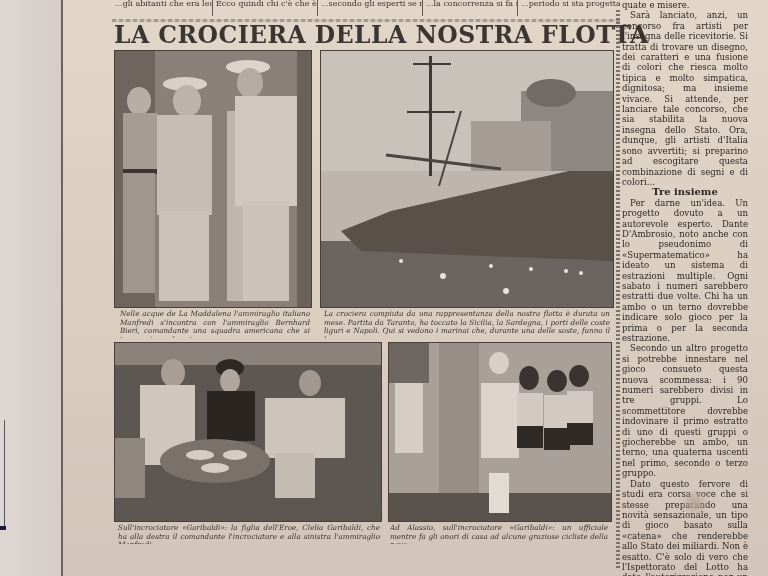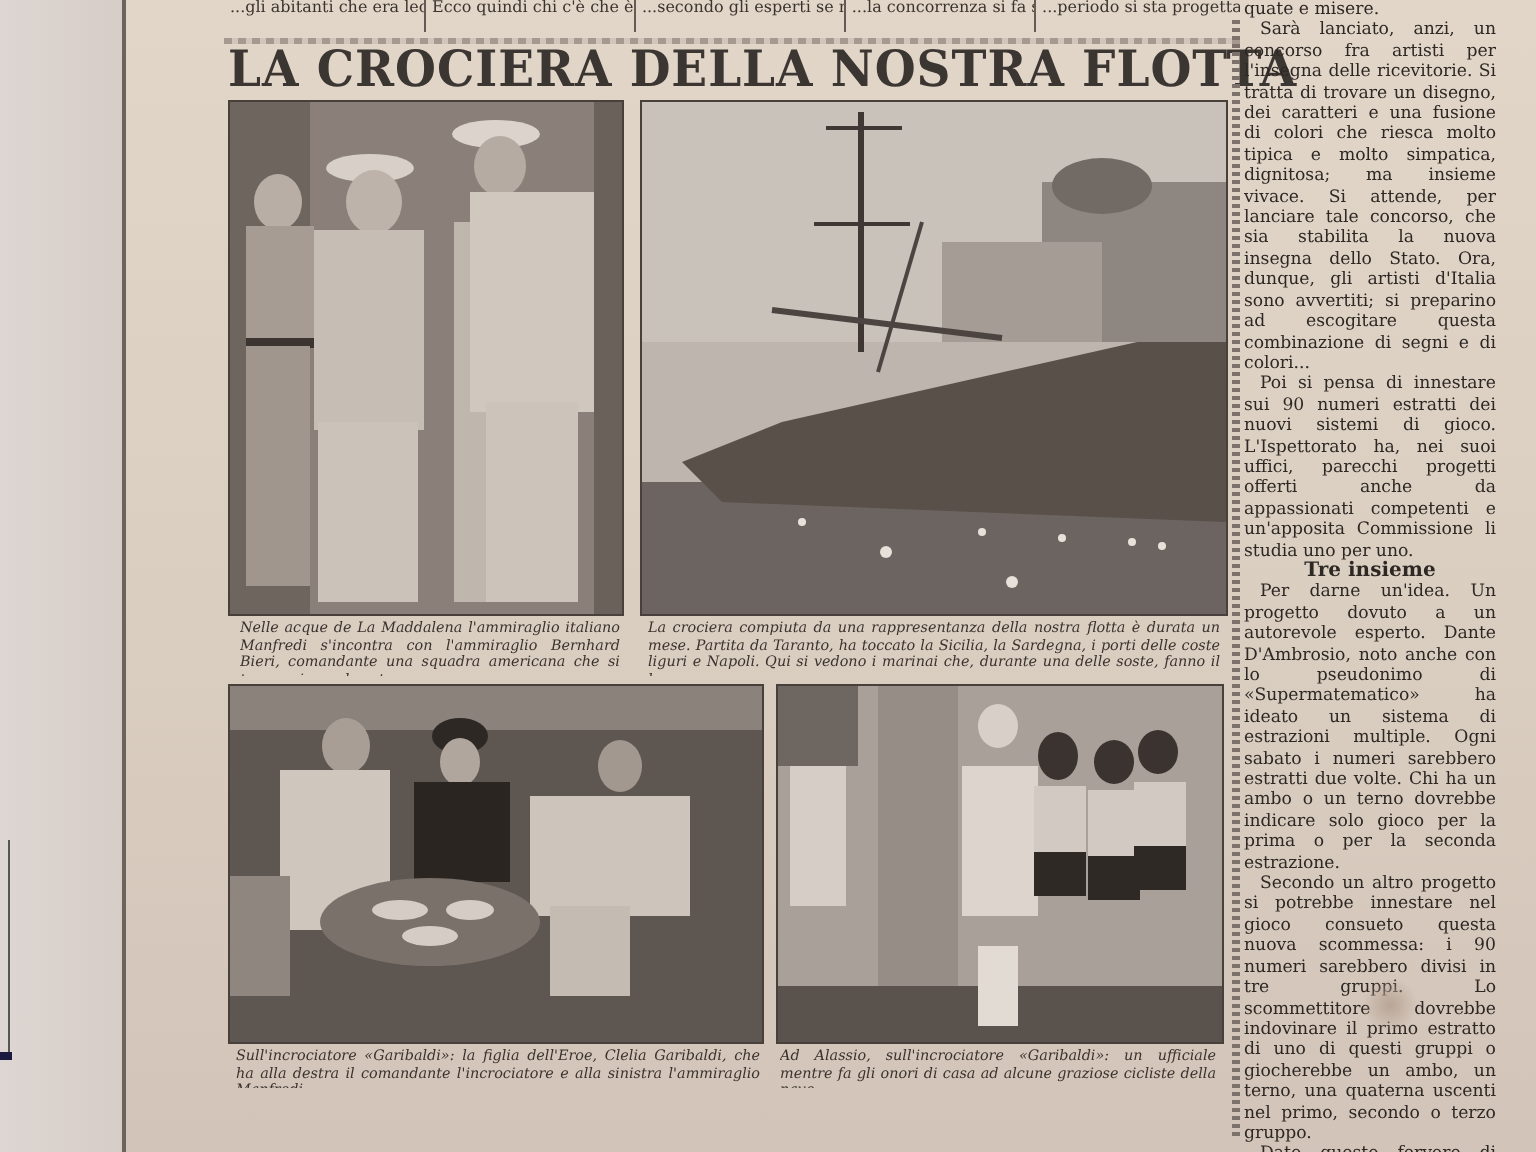--- a/index.html
+++ b/index.html
@@ -191,21 +191,20 @@
     <rect x="178" y="80" width="26" height="22" fill="#2f2925"></rect>
   </svg>
 </div>
 <div class="caption" style="left:390px; top:524px; width:218px; height:20px;">Ad Alassio, sull'incrociatore «Garibaldi»: un ufficiale mentre fa gli onori di casa ad alcune graziose cicliste della nave.</div>
 
 <div class="col-border"></div>
 
 <div class="right-col">
   <p class="first">quate e misere.</p>
   <p>Sarà lanciato, anzi, un concorso fra artisti per l'insegna delle ricevitorie. Si tratta di trovare un disegno, dei caratteri e una fusione di colori che riesca molto tipica e molto simpatica, dignitosa; ma insieme vivace. Si attende, per lanciare tale concorso, che sia stabilita la nuova insegna dello Stato. Ora, dunque, gli artisti d'Italia sono avvertiti; si preparino ad escogitare questa combinazione di segni e di colori...</p>
-  <p>Poi si pensa di innestare sui 90 numeri estratti dei nuovi sistemi di gioco. L'Ispettorato ha, nei suoi uffici, parecchi progetti offerti anche da appassionati competenti e un'apposita Commissione li studia uno per uno.</p>
   <p class="subhead">Tre insieme</p>
   <p>Per darne un'idea. Un progetto dovuto a un autorevole esperto. Dante D'Ambrosio, noto anche con lo pseudonimo di «Supermatematico» ha ideato un sistema di estrazioni multiple. Ogni sabato i numeri sarebbero estratti due volte. Chi ha un ambo o un terno dovrebbe indicare solo gioco per la prima o per la seconda estrazione.</p>
   <p>Secondo un altro progetto si potrebbe innestare nel gioco consueto questa nuova scommessa: i 90 numeri sarebbero divisi in tre gruppi. Lo scommettitore dovrebbe indovinare il primo estratto di uno di questi gruppi o giocherebbe un ambo, un terno, una quaterna uscenti nel primo, secondo o terzo gruppo.</p>
   <p>Dato questo fervore di studi era corsa voce che si stesse preparando una novità sensazionale, un tipo di gioco basato sulla «catena» che renderebbe allo Stato dei miliardi. Non è esatto. C'è solo di vero che l'Ispettorato del Lotto ha dato l'autorizzazione per un nuovo gioco sul genere di quello della Sisal. Verrebbero messe in commercio delle cartoline illustrate insieme con un modulo sul quale si dovrebbero fare quattro previsioni su avvenimenti sportivi.</p>
 
 </div>
 
 <div class="stain"></div>
 
 </body></html>

